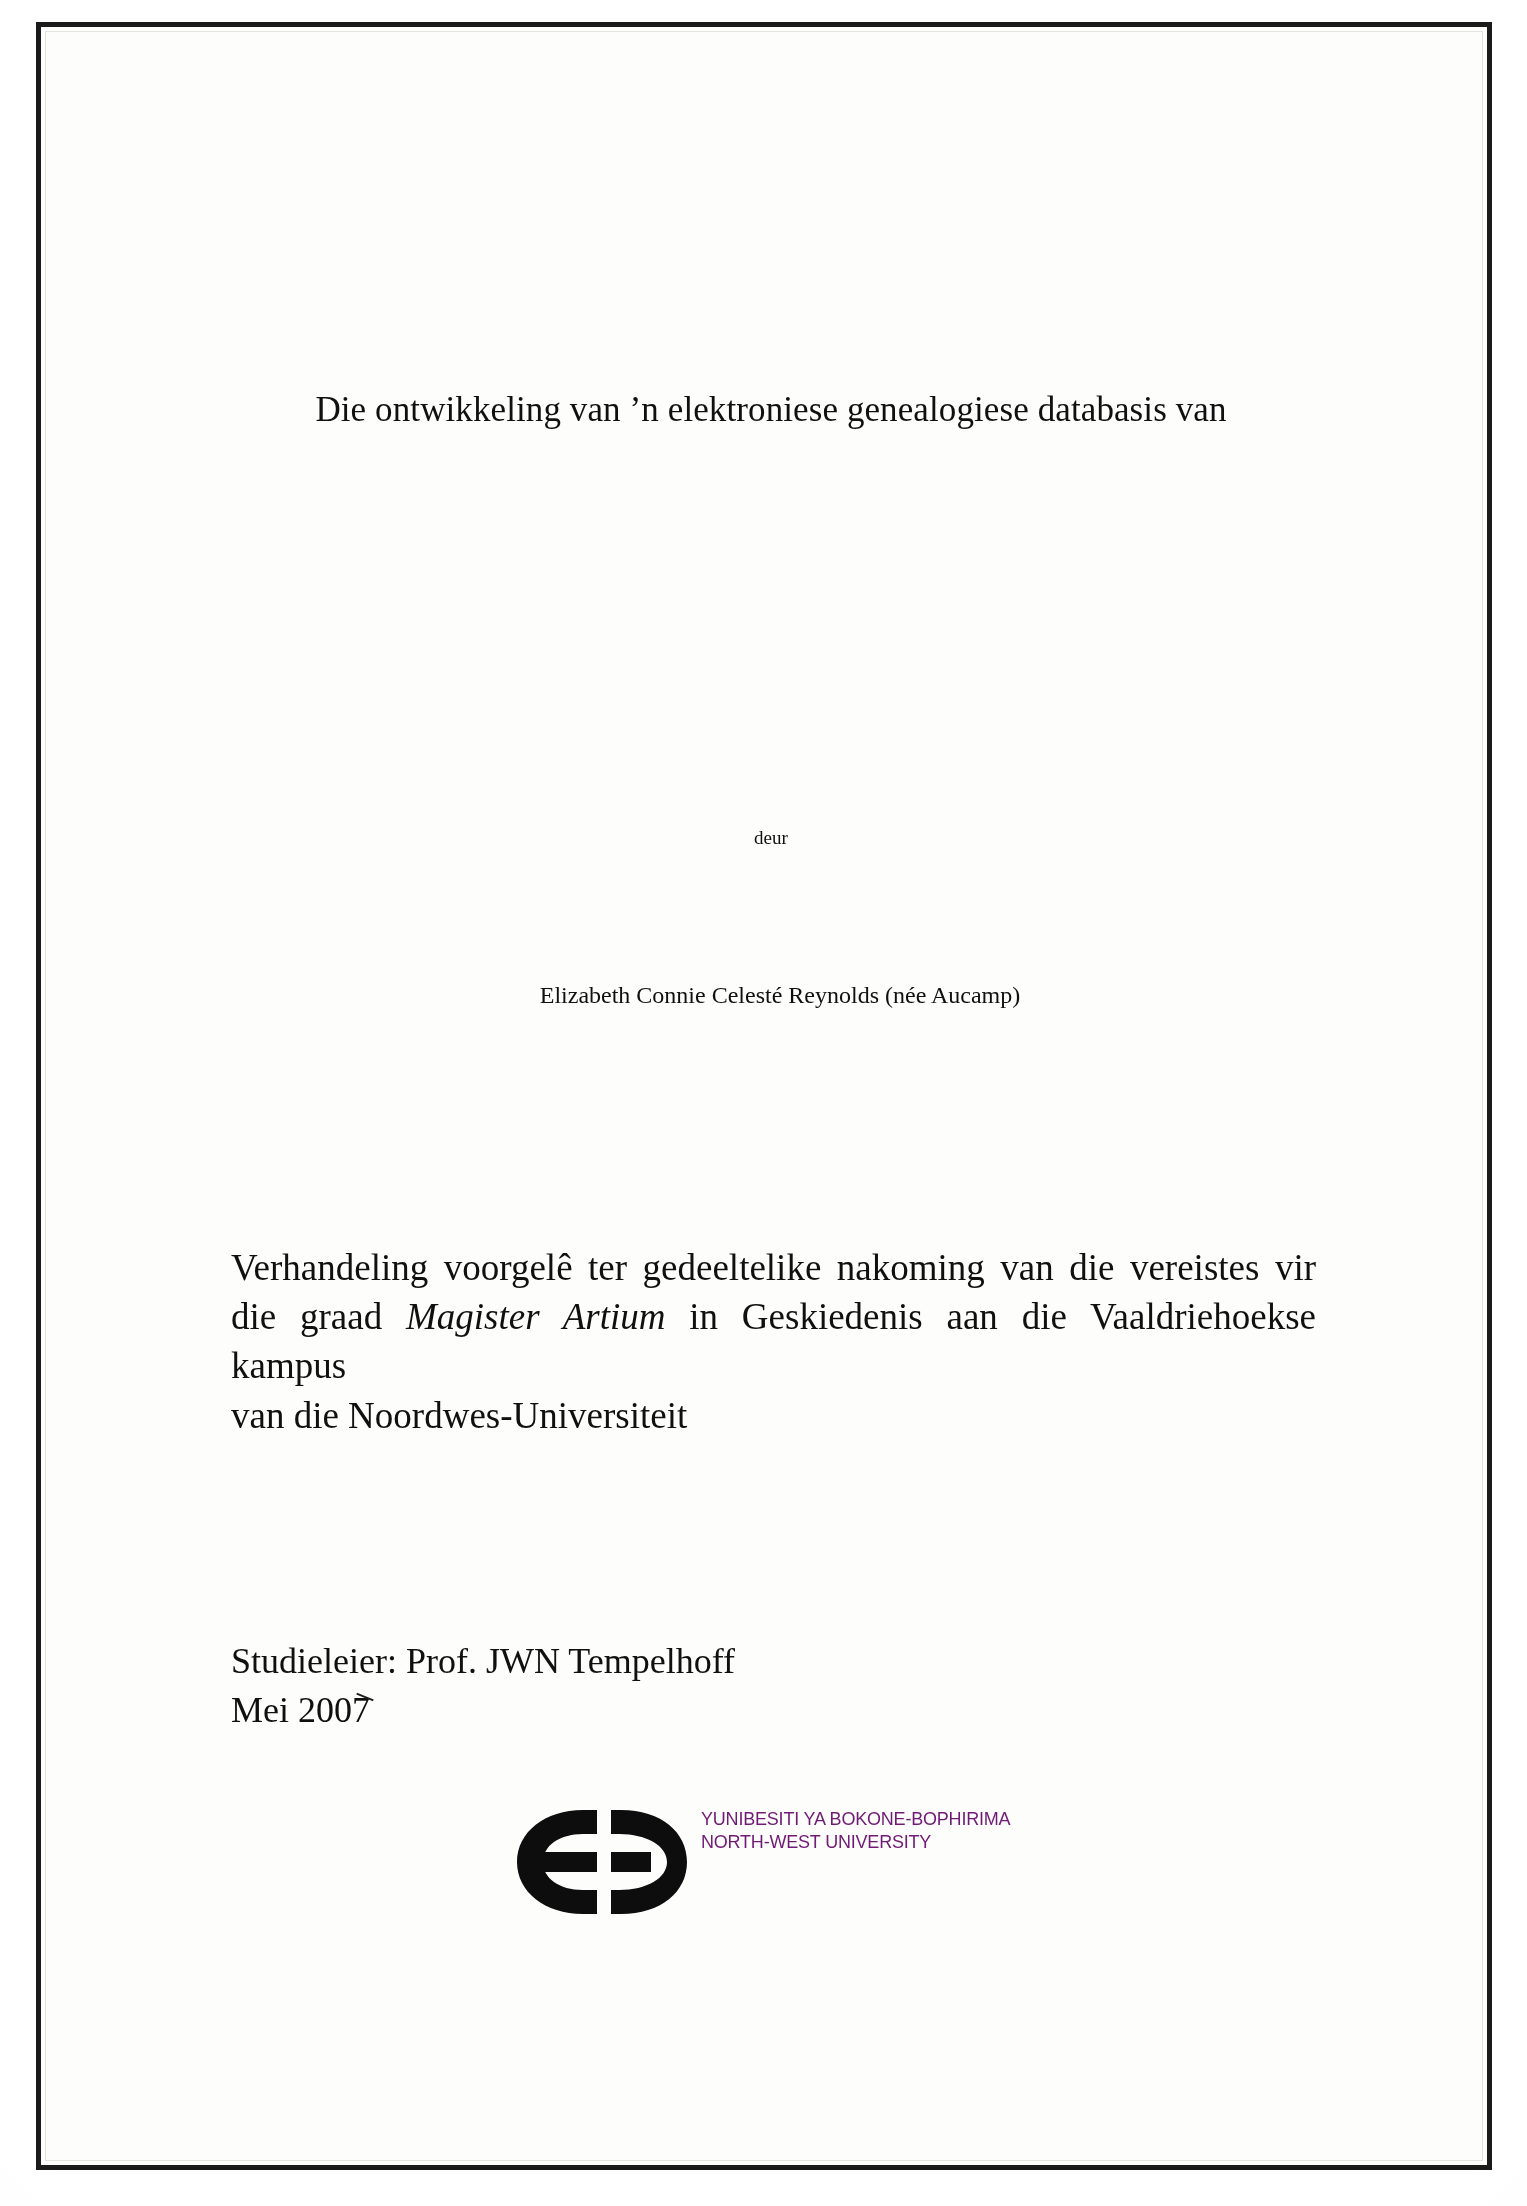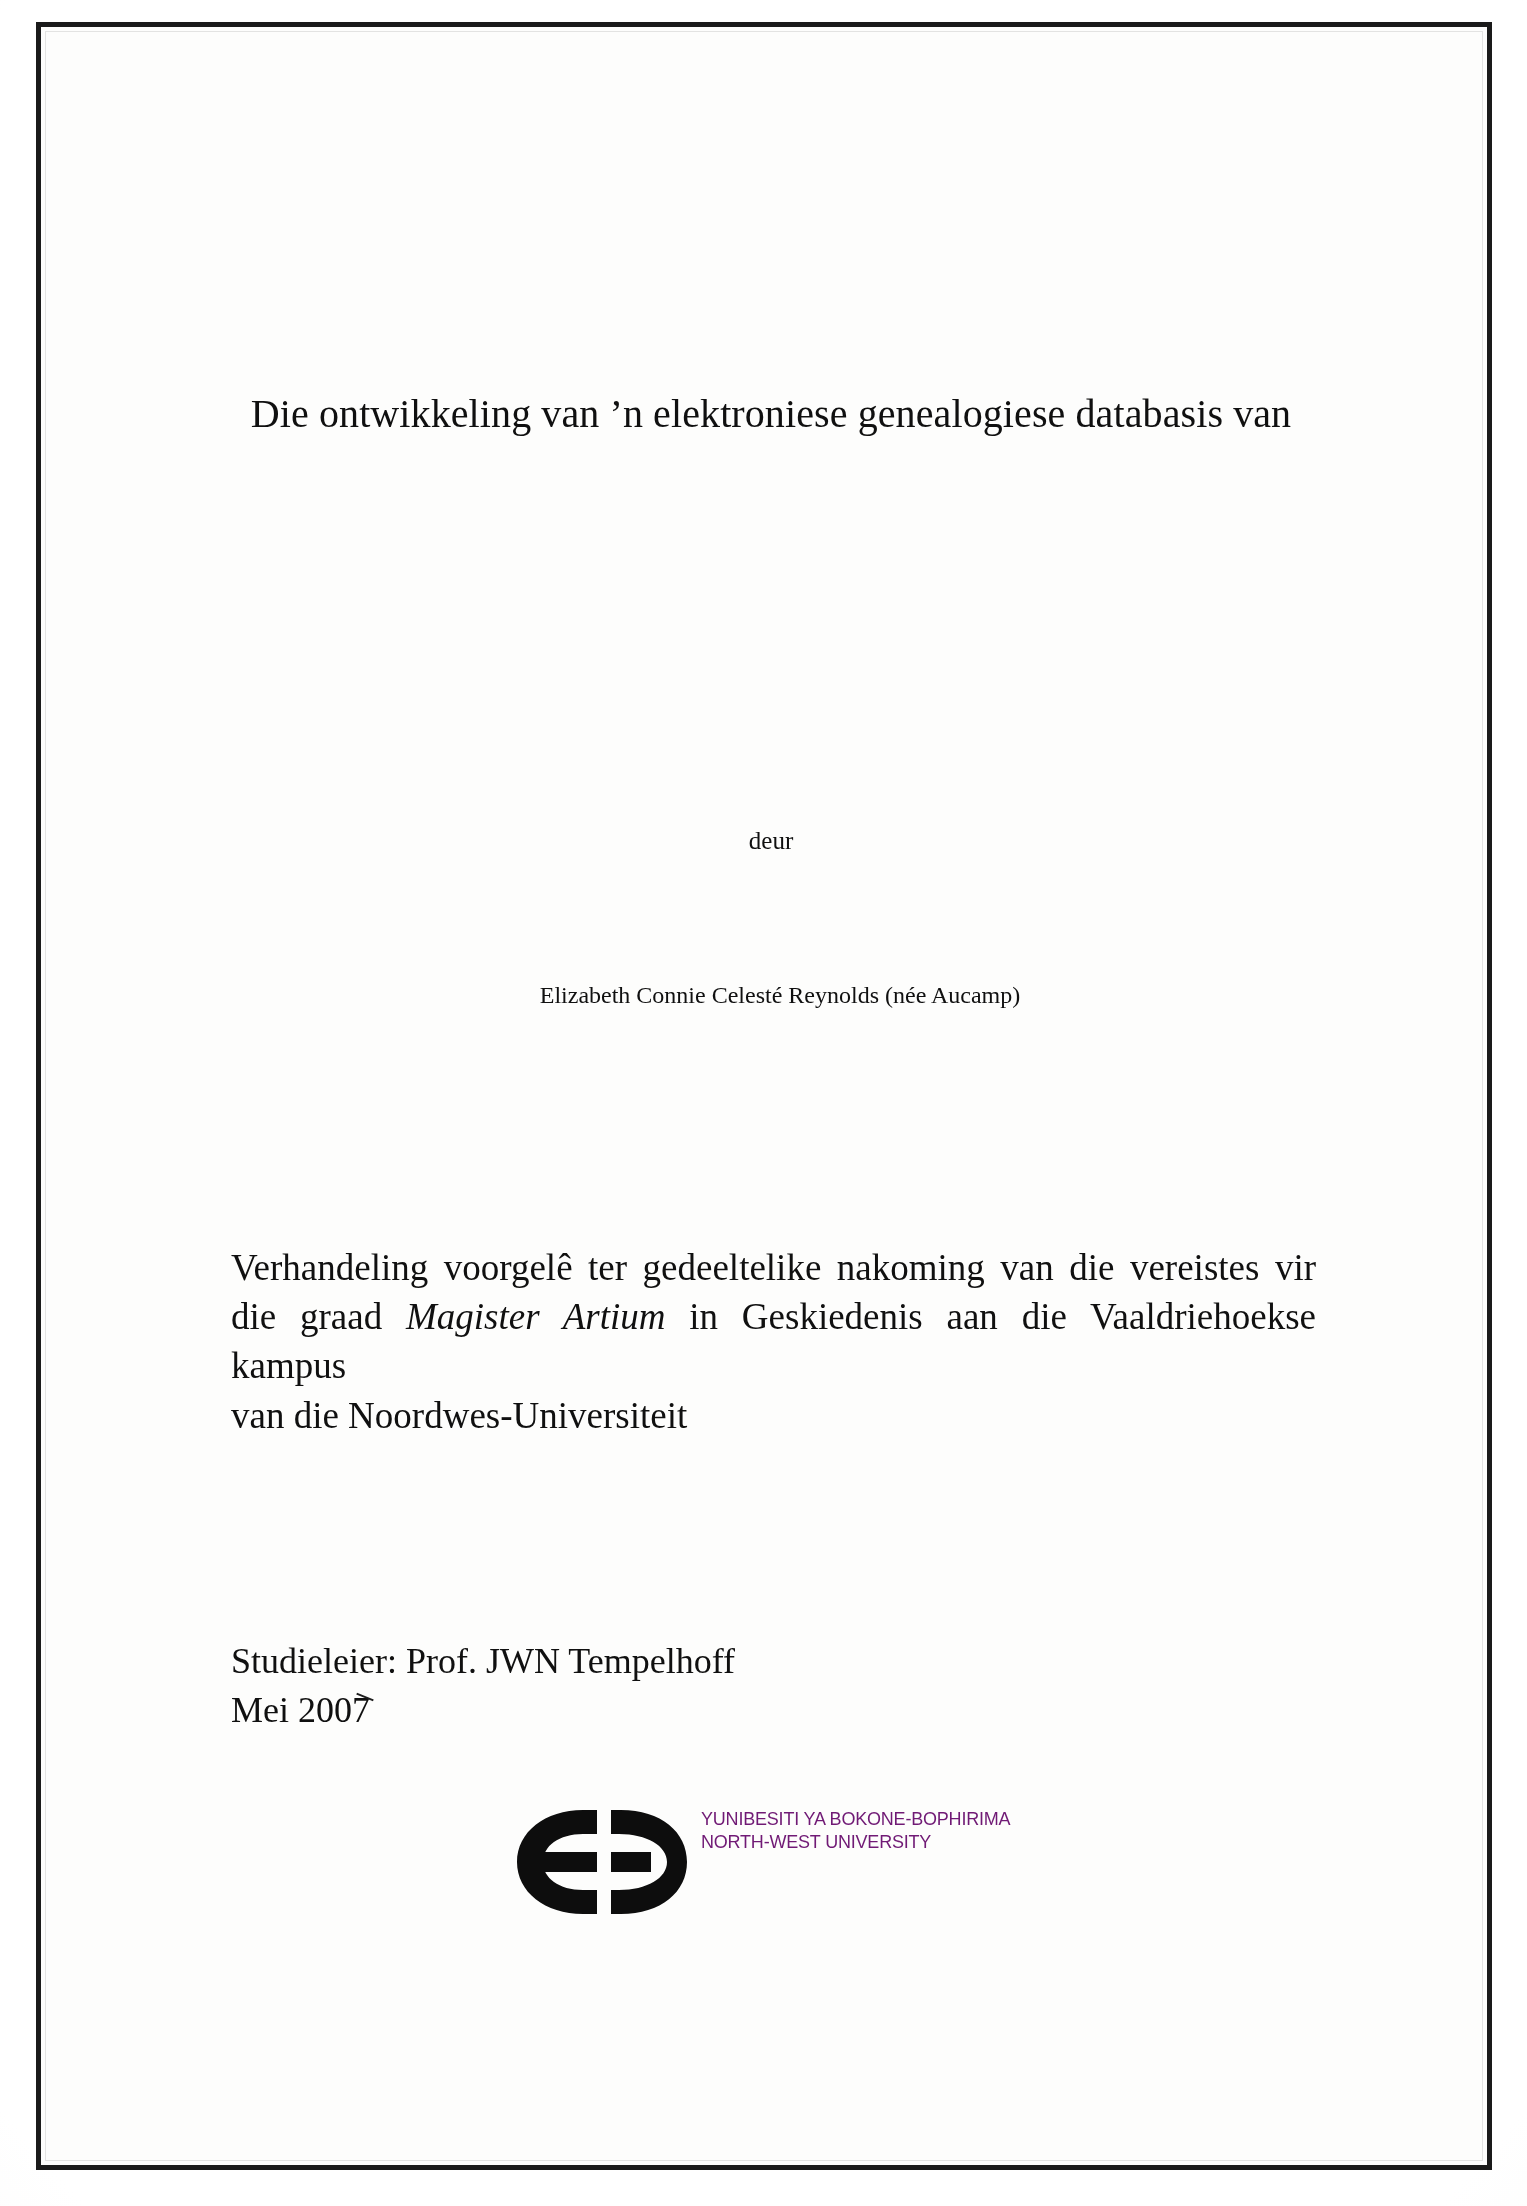--- a/index.html
+++ b/index.html
@@ -54,32 +54,32 @@
   }
 
   .title-block {
     position: absolute;
     top: 355px;
     left: 0;
     width: 1160px;
     text-align: center;
   }
   .title-line {
-    font-size: 40px;
+    font-size: 35px;
     line-height: 1.62;
     letter-spacing: 0.1px;
   }
 
   .deur {
     position: absolute;
     top: 800px;
     left: 0;
     width: 1160px;
     text-align: center;
-    font-size: 25px;
+    font-size: 19px;
   }
 
   .author {
     position: absolute;
     top: 955px;
     left: 9px;
     width: 1160px;
     text-align: center;
     font-size: 24px;
   }

